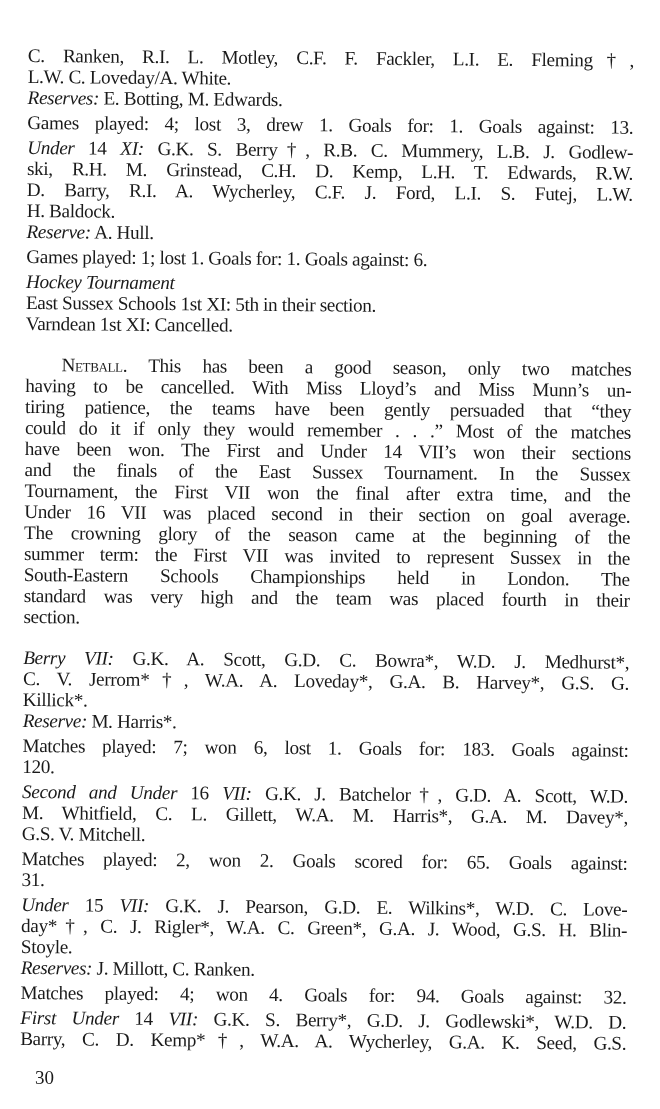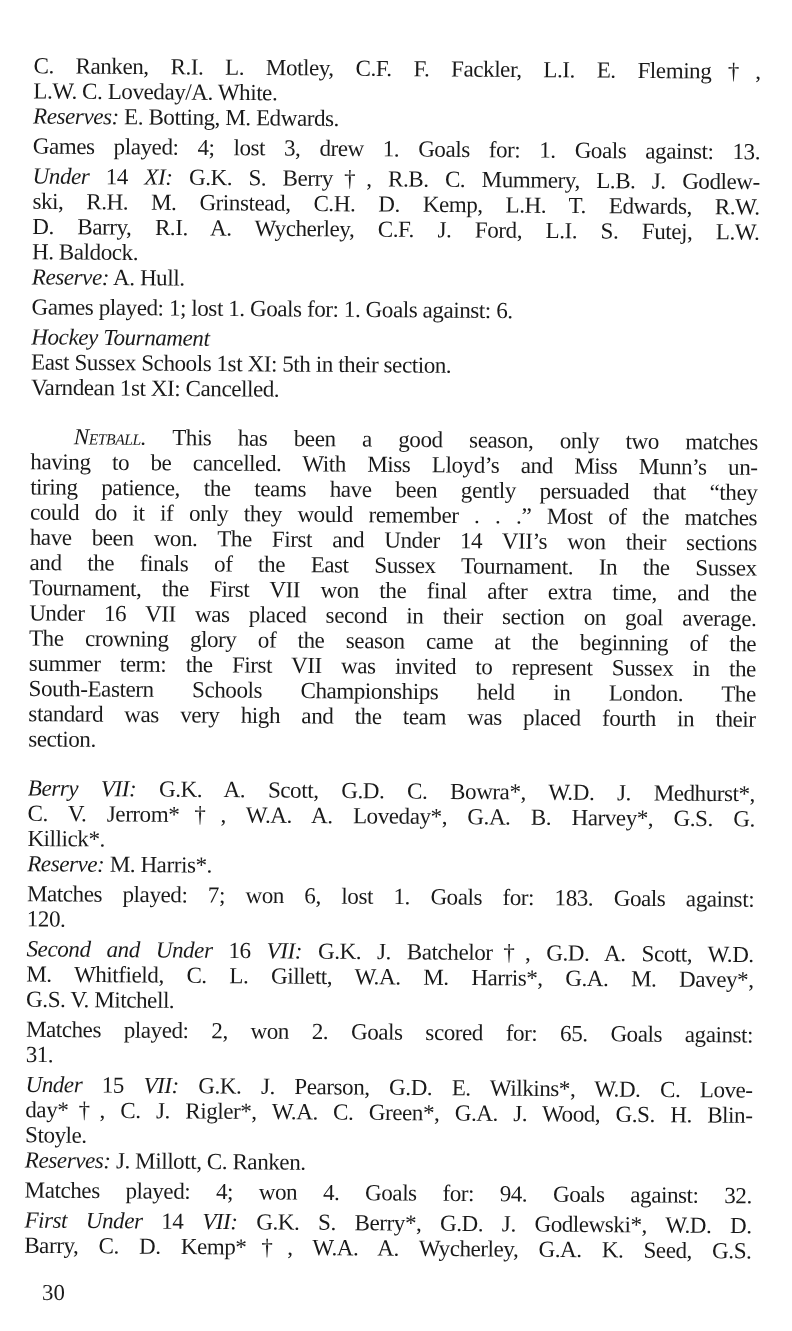--- a/index.html
+++ b/index.html
@@ -12,21 +12,21 @@
     position: absolute; left: 28px; top: 45px; width: 606px;
     font-size: 19.2px; line-height: 21px;
     transform: rotate(0.45deg); transform-origin: 0 0;
     letter-spacing: -0.35px;
   }
   .line { display: block; white-space: nowrap; text-align: justify; text-align-last: justify; height: 21px; }
   .line.last { text-align-last: left; }
   .gap { height: 4px; }
   .gap-lg { height: 20px; }
   i { font-style: italic; }
-  .sc { font-variant: small-caps; font-style: italic; }
+  .sc { font-variant: small-caps; }
   .page-number { position: absolute; left: 35px; top: 1067px; font-size: 19px; font-family: "Liberation Serif", serif; color: #1a1a1a; }
 </style>
 </head>
 <body>
 
 <div class="page" id="page">
     <div>
       <span class="line">C. Ranken, R.I. L. Motley, C.F. F. Fackler, L.I. E. Fleming†,</span>
       <span class="line last">L.W. C. Loveday/A. White.</span>
       <span class="line last"><i>Reserves:</i> E. Botting, M. Edwards.</span>

